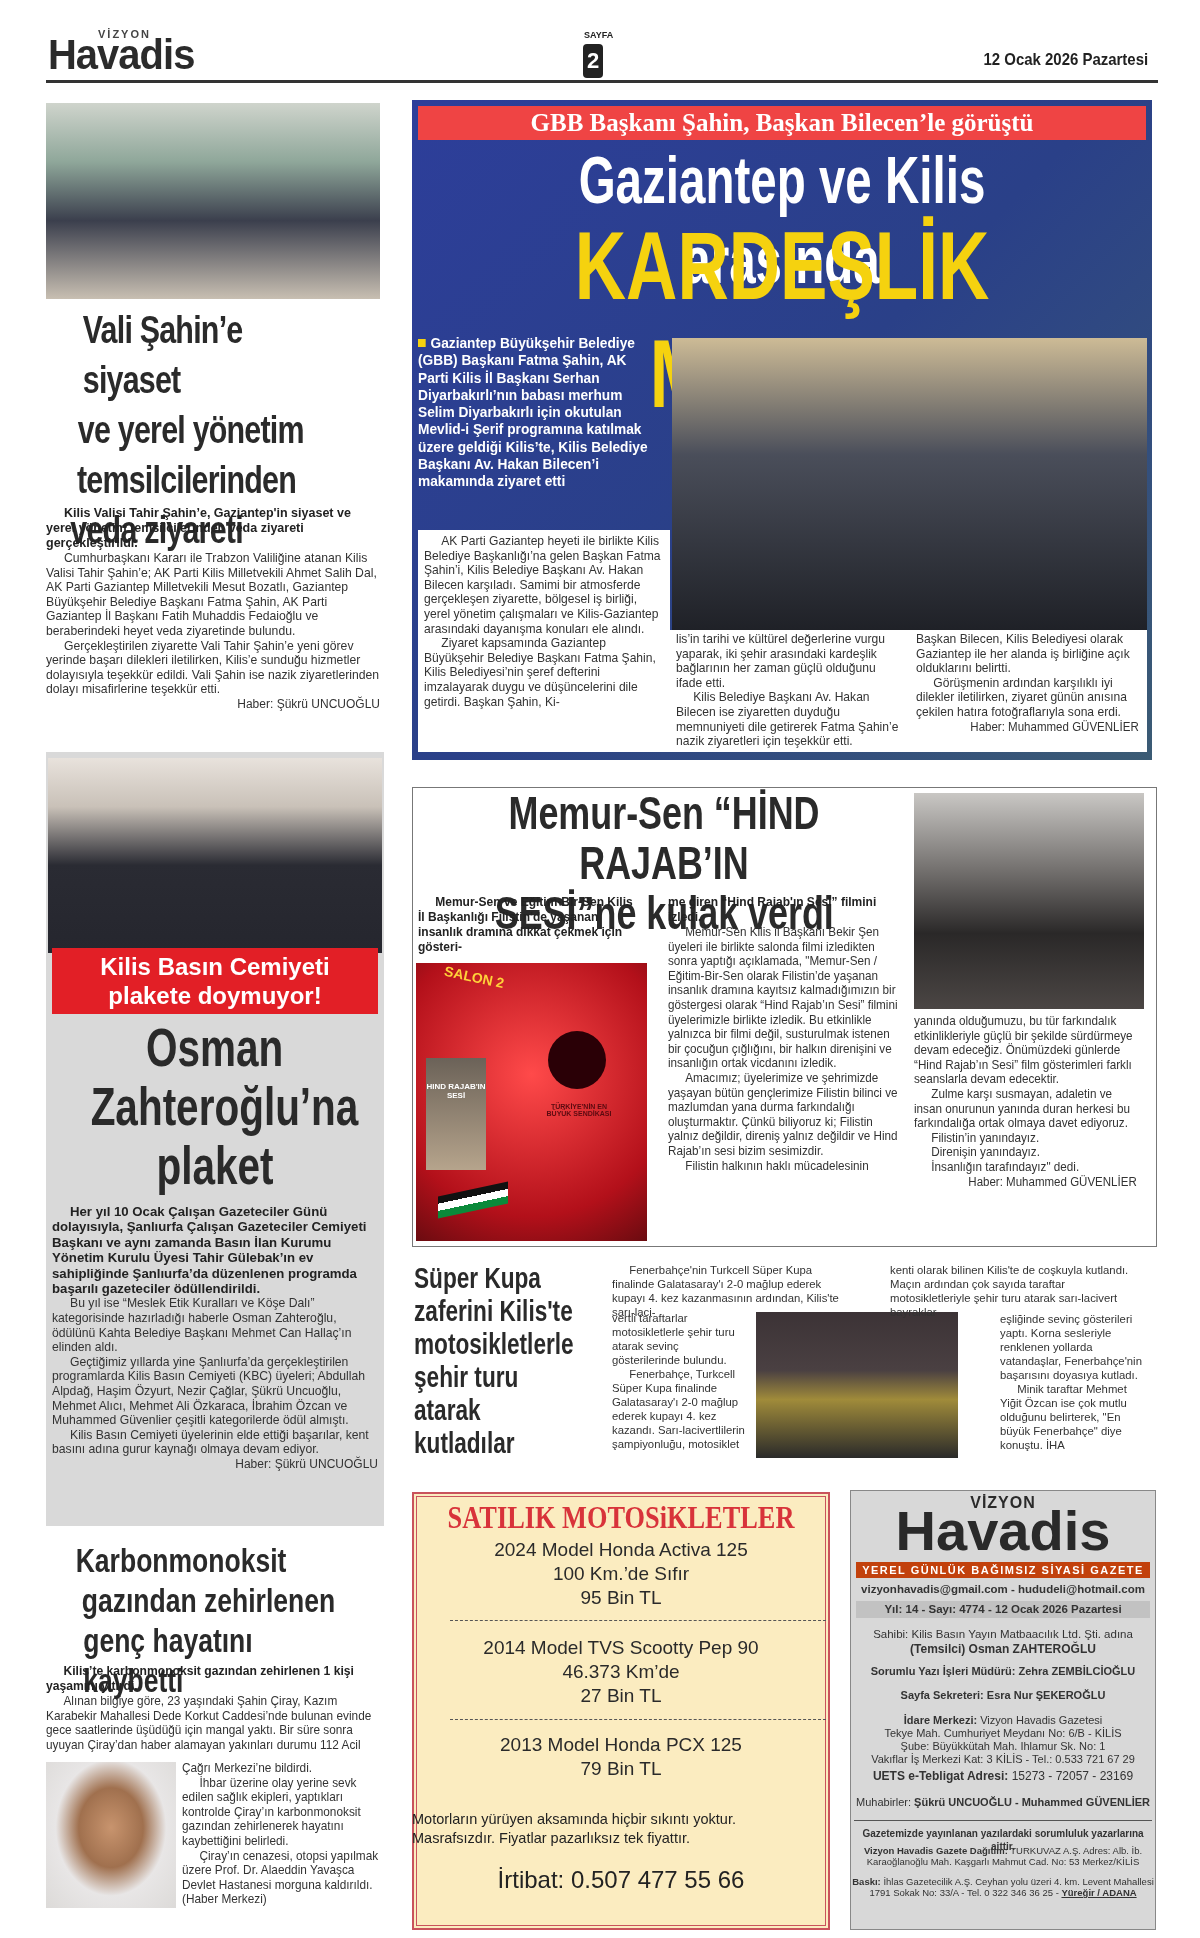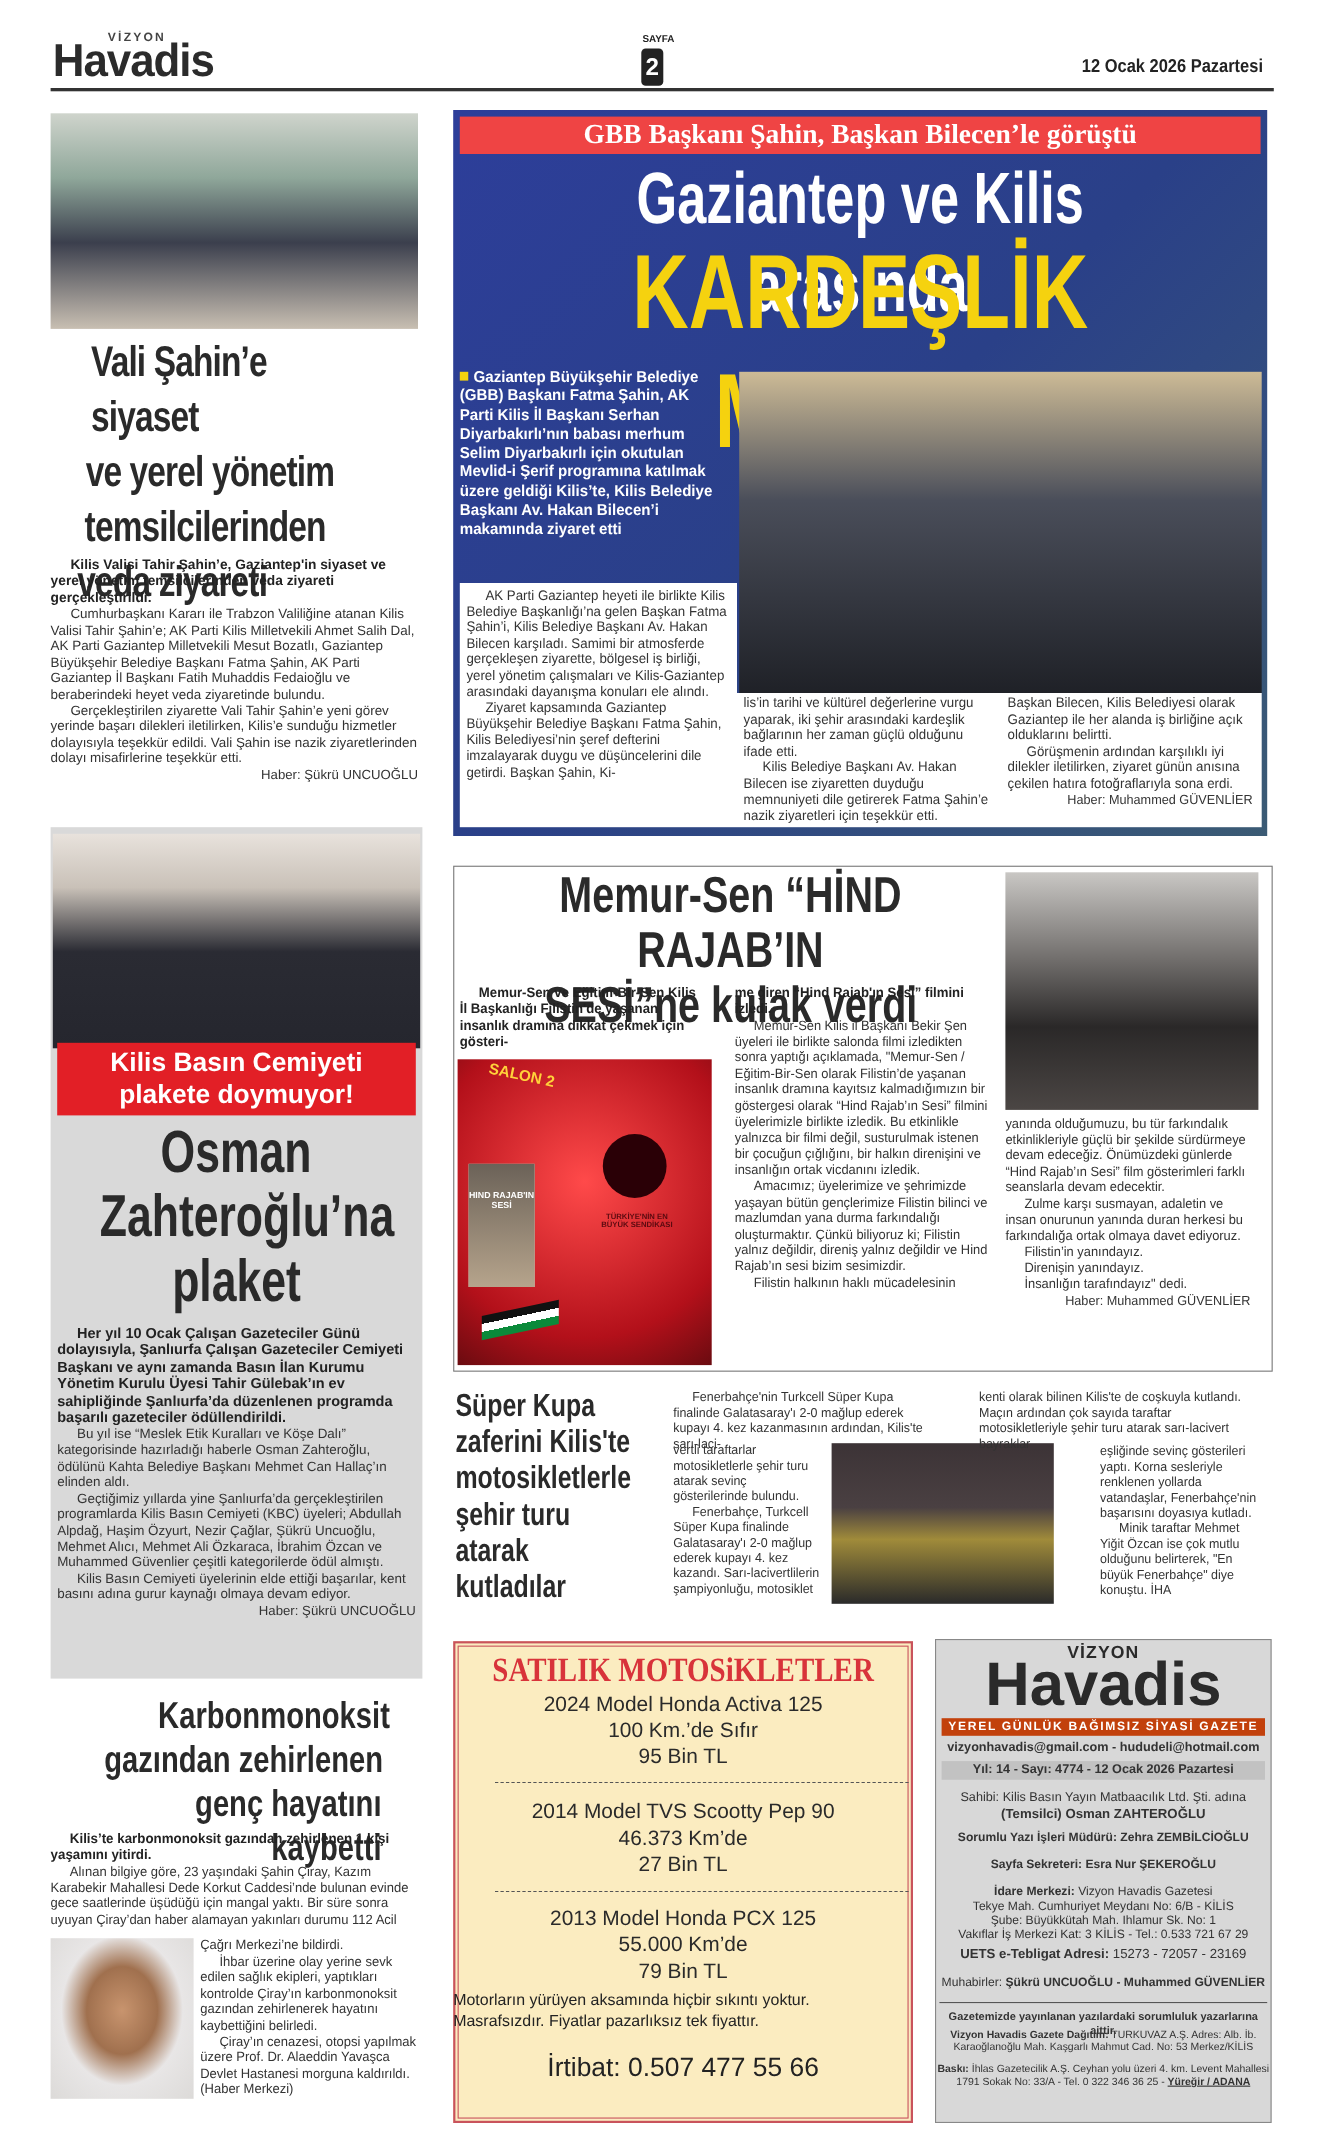--- a/index.html
+++ b/index.html
@@ -59,21 +59,21 @@
 .memur-col2{left:668px;top:895px;width:240px;transform:scaleX(0.96);transform-origin:left top}
 .memur-col3{left:914px;top:1014px;width:232px;transform:scaleX(0.96);transform-origin:left top}
 
 .h-kupa{left:414px;top:1262px;width:190px;font-size:29px;font-weight:700;line-height:33px;color:#2a2a2a}
 .h-kupa span{display:inline-block;transform:scaleX(0.78);transform-origin:left top;white-space:nowrap}
 .kupa-col1{left:612px;top:1263px;width:252px;transform:scaleX(0.96);transform-origin:left top}
 .kupa-col1b{left:612px;top:1311px;width:140px;transform:scaleX(0.96);transform-origin:left top}
 .kupa-col2{left:890px;top:1263px;width:262px;transform:scaleX(0.96);transform-origin:left top}
 .kupa-col2b{left:1000px;top:1312px;width:152px;transform:scaleX(0.96);transform-origin:left top}
 
-.h-karbon{left:46px;top:1540px;width:338px;text-align:right;font-size:34px;line-height:40px;font-weight:700;color:#2a2a2a}
+.h-karbon{left:46px;top:1540px;width:338px;text-align:left;font-size:34px;line-height:40px;font-weight:700;color:#2a2a2a}
 .h-karbon span{display:inline-block;transform:scaleX(0.78)}
 .karbon-top{left:46px;top:1664px;width:340px;transform:scaleX(0.97);transform-origin:left top}
 .karbon-side{left:182px;top:1761px;width:208px;transform:scaleX(0.97);transform-origin:left top}
 
 .ad-box{left:412px;top:1492px;width:418px;height:438px;background:#fbecc0;border:2px solid #c9535c;outline:1px solid #c9535c;outline-offset:-5px}
 .ad-title{left:412px;top:1500px;width:418px;text-align:center;font-family:"Liberation Serif",serif;font-weight:700;font-size:31px;color:#d8333a}
 .ad-title span{display:inline-block;transform:scaleX(0.85)}
 .ad-item{position:absolute;left:412px;width:418px;text-align:center;font-size:19px;line-height:24px;color:#2a2a2a}
 .ad-dash{position:absolute;left:450px;width:376px;border-top:1px dashed #555}
 .ad-note{left:412px;top:1810px;width:418px;font-size:14.5px;line-height:19px;color:#222}
@@ -236,21 +236,20 @@
 </div>
 <div class="ad-dash" style="top:1620px"></div>
 <div class="ad-item" style="top:1636px">
   <div>2014 Model TVS Scootty Pep 90</div>
     <div>46.373 Km’de</div>
     <div>27 Bin TL</div>
 </div>
 <div class="ad-dash" style="top:1719px"></div>
 <div class="ad-item" style="top:1733px">
   <div>2013 Model Honda PCX 125</div>
-    <div>55.000 Km’de</div>
     <div>79 Bin TL</div>
 </div>
 <div class="abs ad-note">
   <div>Motorların yürüyen aksamında hiçbir sıkıntı yoktur.</div>
     <div>Masrafsızdır. Fiyatlar pazarlıksız tek fiyattır.</div>
 </div>
 <div class="abs ad-contact">İrtibat: 0.507 477 55 66</div>
 
 <div class="abs imp-box"></div>
 <div class="abs imp-vizyon">VİZYON</div>

